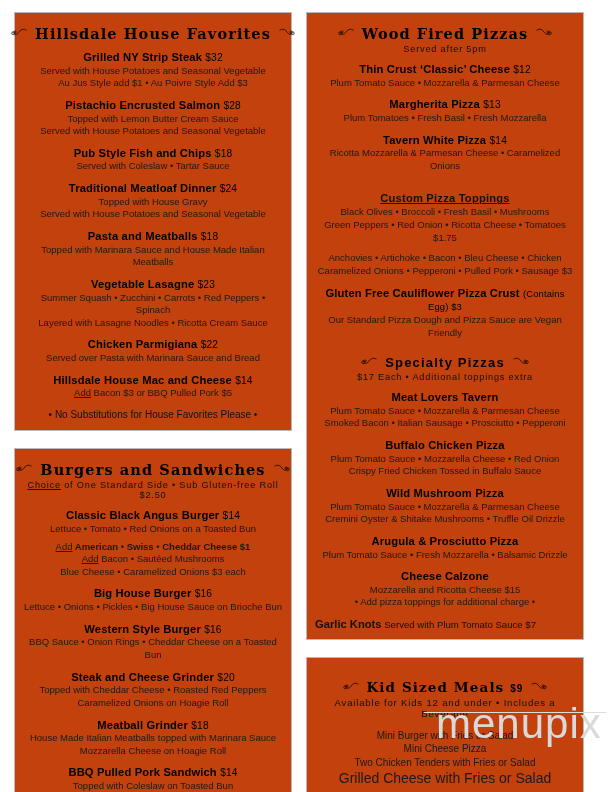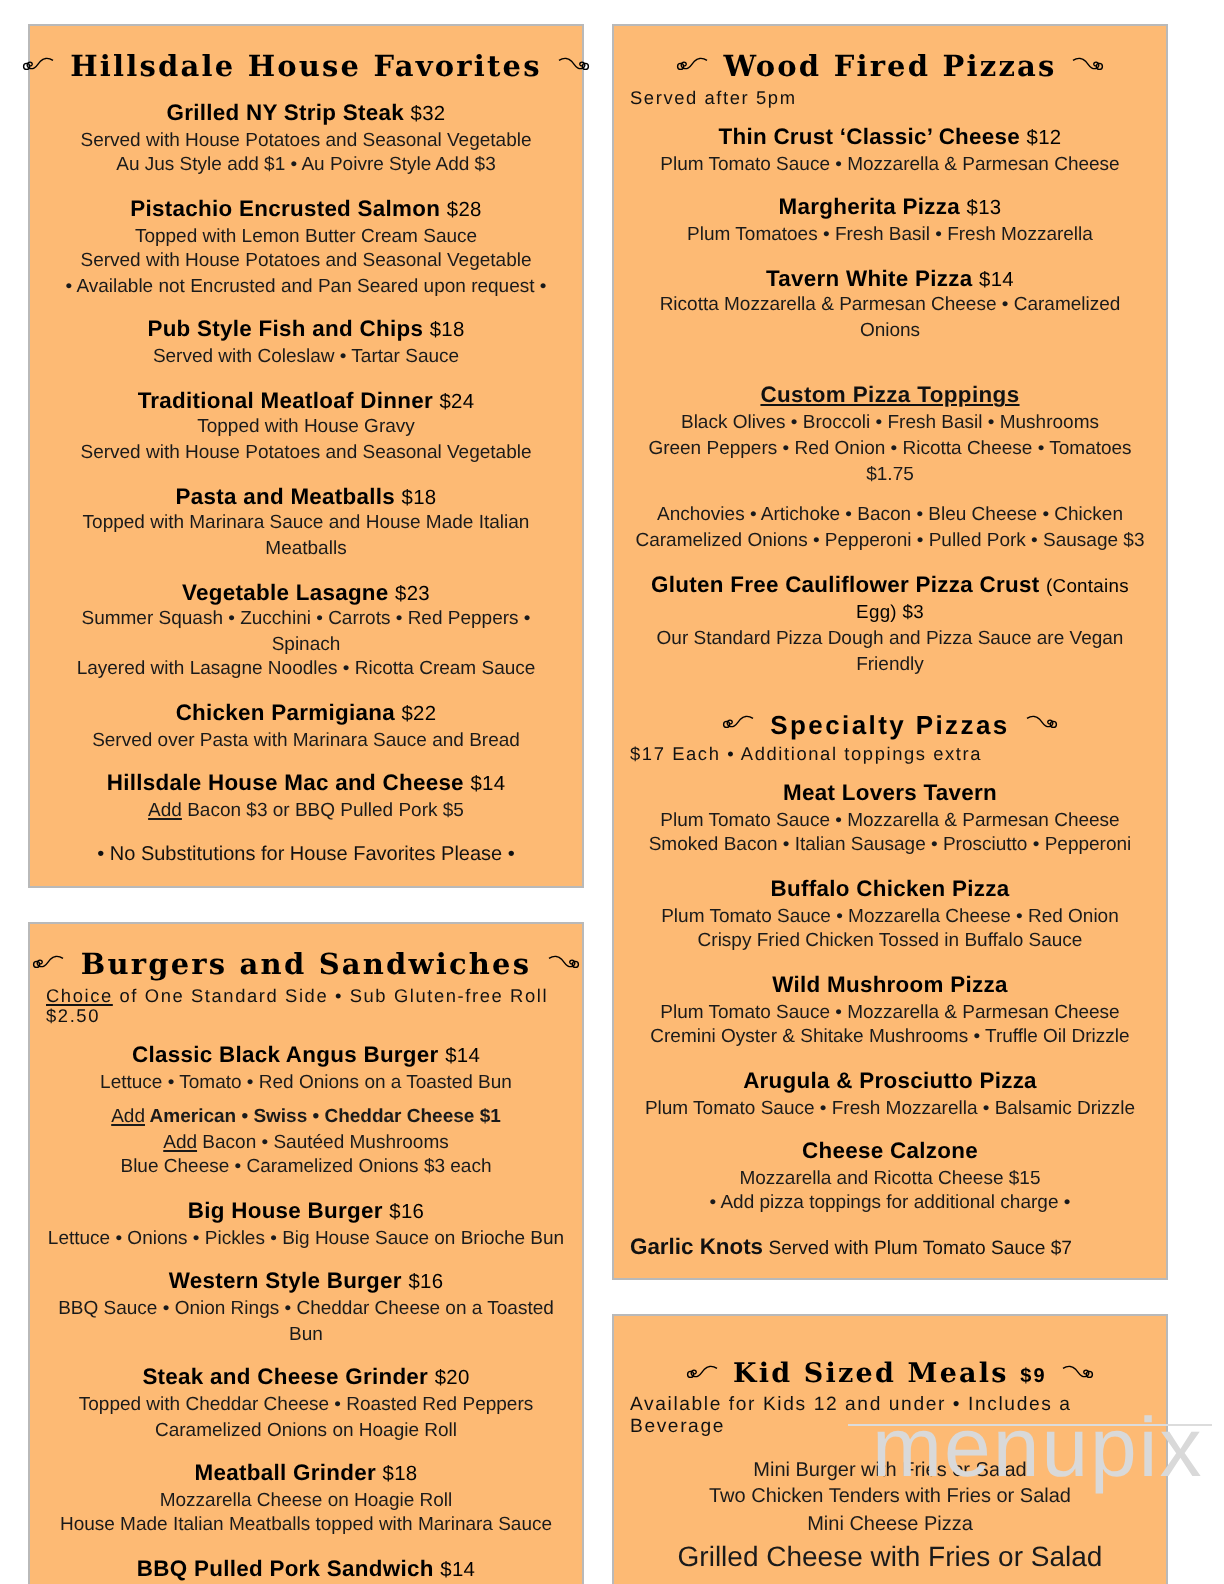--- a/index.html
+++ b/index.html
@@ -27,21 +27,21 @@
     align-items: flex-start;
   }
   .column {
     width: 278px;
     display: flex;
     flex-direction: column;
     gap: 17px;
   }
   .panel {
     border: 1px solid #b9b9b9;
-    background: #fdba74;
+    background: #c2410c;
     box-sizing: border-box;
     padding: 9px 8px 9px 8px;
   }
 
   
   .sec-head {
     display: flex;
     align-items: center;
     justify-content: center;
     gap: 7px;
@@ -65,20 +65,21 @@
     width: 17px;
     height: 11px;
     position: relative;
     flex: none;
   }
   .flourish svg { display: block; }
   .flourish.right { transform: scaleX(-1); }
 
   
   .subhead {
+    text-align: center;
     font-size: 9.2px;
     letter-spacing: 0.8px;
     margin: 0 0 2px 0;
     color: #111;
   }
   .item {
     text-align: center;
     margin-top: 9px;
   }
   .item:first-of-type { margin-top: 8px; }
@@ -181,21 +182,20 @@
       <div class="item">
         <div class="item-name"><span>Grilled NY Strip Steak</span> <span class="price">$32</span></div>
         <div class="desc">Served with House Potatoes and Seasonal Vegetable</div>
         <div class="desc">Au Jus Style add $1 • Au Poivre Style Add $3</div>
       </div>
 
       <div class="item">
         <div class="item-name"><span>Pistachio Encrusted Salmon</span> <span class="price">$28</span></div>
         <div class="desc">Topped with Lemon Butter Cream Sauce</div>
         <div class="desc">Served with House Potatoes and Seasonal Vegetable</div>
-        <div class="desc">• Available not Encrusted and Pan Seared upon request •</div>
       </div>
 
       <div class="item">
         <div class="item-name"><span>Pub Style Fish and Chips</span> <span class="price">$18</span></div>
         <div class="desc">Served with Coleslaw • Tartar Sauce</div>
       </div>
 
       <div class="item">
         <div class="item-name"><span>Traditional Meatloaf Dinner</span> <span class="price">$24</span></div>
         <div class="desc">Topped with House Gravy</div>
@@ -263,22 +263,22 @@
       </div>
 
       <div class="item">
         <div class="item-name"><span>Steak and Cheese Grinder</span> <span class="price">$20</span></div>
         <div class="desc">Topped with Cheddar Cheese • Roasted Red Peppers</div>
         <div class="desc">Caramelized Onions on Hoagie Roll</div>
       </div>
 
       <div class="item">
         <div class="item-name"><span>Meatball Grinder</span> <span class="price">$18</span></div>
+        <div class="desc">House Made Italian Meatballs topped with Marinara Sauce</div>
         <div class="desc">Mozzarella Cheese on Hoagie Roll</div>
-        <div class="desc">House Made Italian Meatballs topped with Marinara Sauce</div>
       </div>
 
       <div class="item">
         <div class="item-name"><span>BBQ Pulled Pork Sandwich</span> <span class="price">$14</span></div>
         <div class="desc">Topped with Coleslaw on Toasted Bun</div>
       </div>
 
     </div>
   </div>
 
@@ -385,22 +385,22 @@
         <span class="flourish right">
           <svg width="17" height="11" viewBox="0 0 17 11">
               <path d="M15.5 2.2C13 0.6 10.6 1.2 9.2 2.6c-1.1 1.1-1.6 2.6-3 3.3-1.3.7-2.8.4-3.4-.6-.5-.9-.1-2 .9-2.2.8-.2 1.5.4 1.4 1.1-.1.6-.7.9-1.1.6" fill="none" stroke="#000" stroke-width="0.7"></path>
               <circle cx="2.3" cy="5.2" r="1.5" fill="none" stroke="#000" stroke-width="0.7"></circle>
             </svg>
         </span>
       </div>
       <div class="subhead" style="font-size:9.6px">Available for Kids 12 and under • Includes a Beverage</div>
       <div style="margin-top:10px">
         <div class="desc" style="font-size:10px">Mini Burger with Fries or Salad</div>
+        <div class="desc" style="font-size:10px">Mini Cheese Pizza</div>
         <div class="desc" style="font-size:10px">Two Chicken Tenders with Fries or Salad</div>
-        <div class="desc" style="font-size:10px">Mini Cheese Pizza</div>
         <div class="desc" style="font-size:14px">Grilled Cheese with Fries or Salad</div>
       </div>
     </div>
 
   </div>
 
   <div class="wm-line"></div>
   <div class="watermark">menupix</div>
 </div>
 

